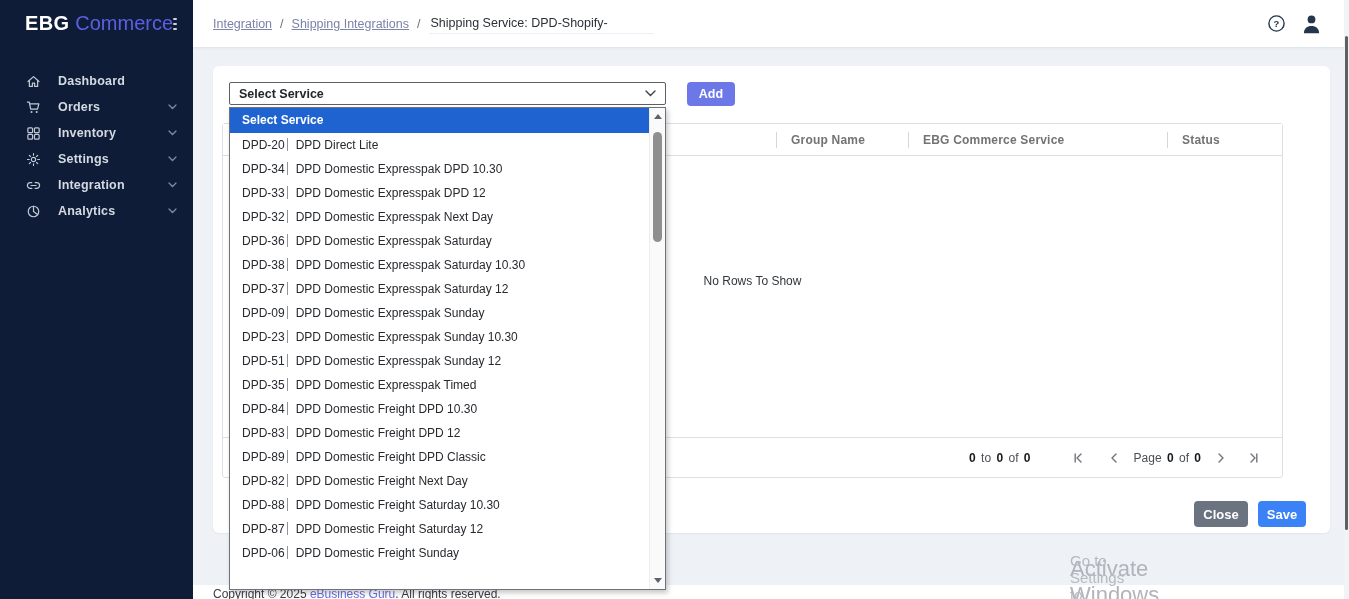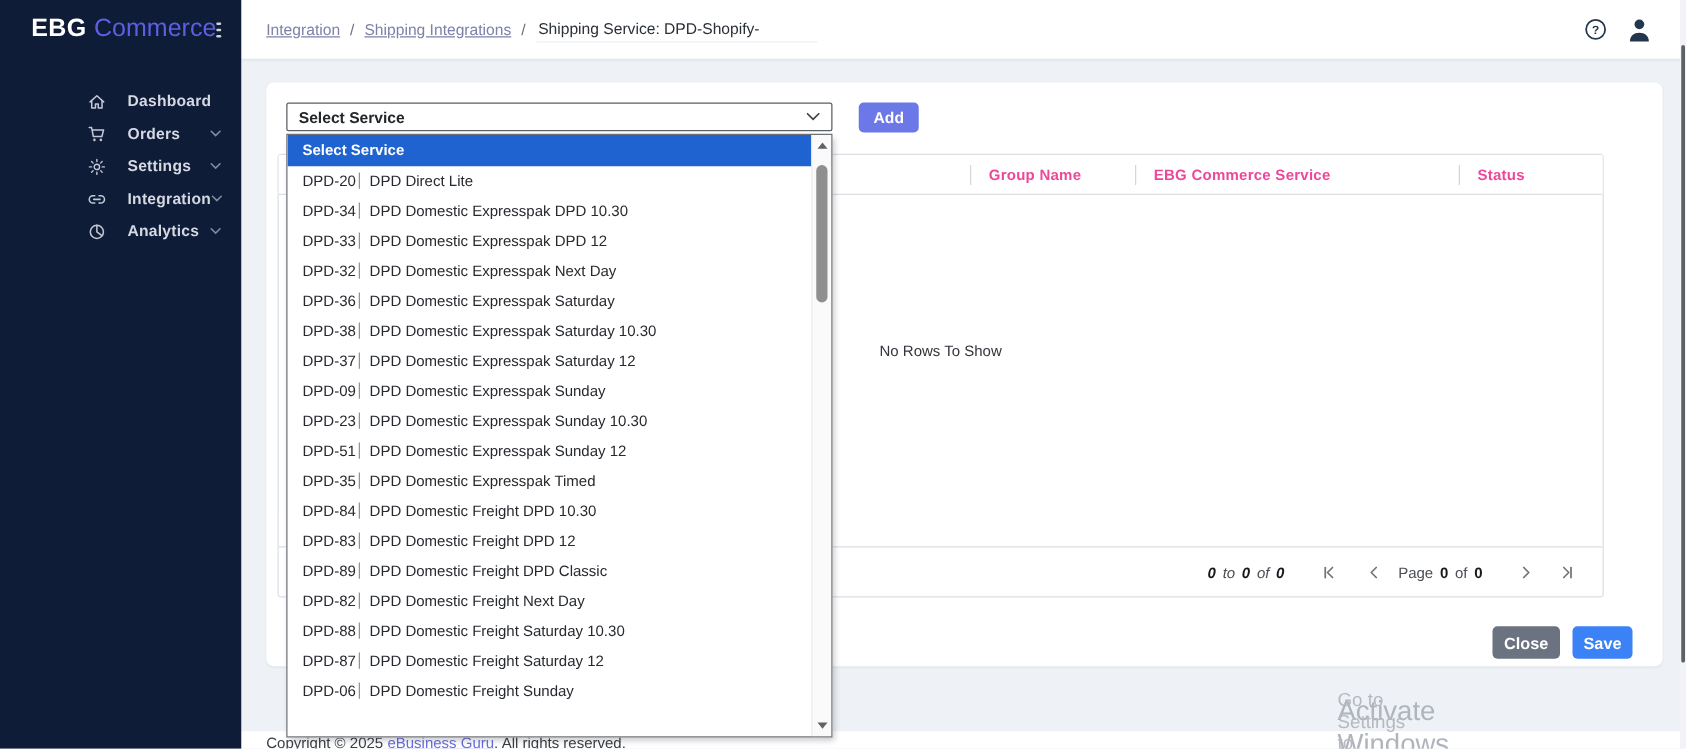--- a/index.html
+++ b/index.html
@@ -7,21 +7,21 @@
   body { font-family:"Liberation Sans","DejaVu Sans",sans-serif; background:#eef1f6; position:relative; }
   .page { position:relative; width:1349px; height:599px; }
 
   
   .sidebar { position:absolute; left:0; top:0; width:193px; height:599px; background:#0e1c38; z-index:30; }
   .logo-bar { height:47px; display:flex; align-items:center; padding:0 16px 0 25px; }
   .logo-bold { color:#ffffff; font-weight:800; font-size:20px; letter-spacing:.3px; }
   .logo-light { color:#5d5fe2; font-weight:400; font-size:20px; margin-left:6px; }
   .hamburger { margin-left:auto; width:17px; cursor:pointer; }
   .hamburger span { display:block; height:2px; background:#cdd2db; margin:3px 0; border-radius:1px; }
-  .nav { padding-top:21px;padding-left:44px; }
+  .nav { padding-top:21px; }
   .nav-item { height:26px; display:flex; align-items:center; padding:0 16px 0 26px; color:#c9cfda; cursor:pointer; }
   .nav-item .ni-icon { width:15px; height:15px; flex:0 0 15px; color:#c2c9d5; display:flex; align-items:center; }
   .nav-item .ni-label { margin-left:17px; font-size:12.5px; font-weight:600; color:#d4d9e2; letter-spacing:.2px; white-space:nowrap; }
   .nav-item .ni-chevron { margin-left:auto; color:#808aa0; display:flex; }
 
   
   .topbar { position:absolute; left:193px; top:0; width:1156px; height:47px; background:#fff; z-index:20;
             display:flex; align-items:center; padding:0 28px 0 20px; box-shadow:0 1px 3px rgba(20,30,60,.07); }
   .breadcrumb { font-size:12.5px; display:flex; align-items:center; gap:8px; }
   .crumb-link { color:#7c82a8; text-decoration:underline; cursor:pointer; }
@@ -36,32 +36,32 @@
   .select-control { position:absolute; left:16px; top:16px; width:437px; height:23px; background:#fff;
           border:1px solid #5b6066; border-radius:2px; display:flex; align-items:center; padding:0 9px; cursor:pointer; }
   .select-control .sel-text { font-size:12.5px; font-weight:600; color:#23272c; }
   .select-control .sel-chevron { margin-left:auto; color:#3c4248; display:flex; }
   .add-btn { position:absolute; left:474px; top:16px; width:48px; height:24px; background:#6d78e8; color:#fff;
           border:none; border-radius:4px; font-size:12.5px; font-weight:700; cursor:pointer; font-family:inherit; }
 
   
   .grid-panel { position:absolute; left:9px; top:57px; width:1061px; height:355px; border:1px solid #dcdfe3; border-radius:3px; }
   .grid-header { position:relative; height:32px; border-bottom:1px solid #dcdfe3; background:#fff; }
-  .gh-cell { position:absolute; top:9px; font-size:12px; font-weight:700; color:#ec4899; letter-spacing:.2px; }
+  .gh-cell { position:absolute; top:9px; font-size:12px; font-weight:700; color:#737373; letter-spacing:.2px; }
   .gh-sep { position:absolute; top:8px; width:1px; height:16px; background:#d3d6db; }
   .grid-body { height:281px; position:relative; }
   .empty-text { text-align:center; padding-top:118px; font-size:12px; color:#31363c; }
   .paging-bar { height:40px; border-top:1px solid #dcdfe3; display:flex; align-items:center; justify-content:flex-end;
                 padding-right:22px; font-size:12px; color:#4a4f56; }
   .paging-bar .num { font-weight:700; color:#16191d; }
-  .page-summary { margin-right:28px;font-style:italic; }
+  .page-summary { margin-right:40px; }
   .page-summary span, .page-label span { padding:0 1px; }
   .pg-icon { display:flex; align-items:center; cursor:pointer; color:#70757c; }
   .pg-gap-a { margin-right:24px; } .pg-gap-b { margin-right:13px; }
-  .page-label { margin-right:28px; }
+  .page-label { margin-right:13px; }
   .pg-next { margin-right:21px; }
 
   
   .close-btn { position:absolute; left:981px; top:435px; width:54px; height:26px; background:#6b7380; color:#fff;
                border:none; border-radius:4px; font-size:13px; font-weight:700; cursor:pointer; font-family:inherit; }
   .save-btn { position:absolute; left:1045px; top:435px; width:48px; height:26px; background:#3b82f6; color:#fff;
               border:none; border-radius:4px; font-size:13px; font-weight:700; cursor:pointer; font-family:inherit; }
 
   
   .dd-list { position:absolute; left:229px; top:107px; width:437px; height:483px; background:#fff;
@@ -129,20 +129,36 @@
             </svg>
         </span>
         <span class="ni-label">Orders</span>
         <span class="ni-chevron">
           <svg width="9" height="6" viewBox="0 0 9 6" fill="none" stroke="currentColor" stroke-width="1.3" stroke-linecap="round">
               <path d="M1 1l3.5 3.5L8 1"></path>
             </svg>
         </span>
       </div>
 
+      <div class="nav-item">
+        <span class="ni-icon">
+          <svg width="15" height="15" viewBox="0 0 16 16" fill="none" stroke="currentColor" stroke-width="1.3">
+              <rect x="2" y="2" width="5" height="5" rx="1"></rect>
+              <rect x="9" y="2" width="5" height="5" rx="1"></rect>
+              <rect x="2" y="9" width="5" height="5" rx="1"></rect>
+              <rect x="9" y="9" width="5" height="5" rx="1"></rect>
+            </svg>
+        </span>
+        <span class="ni-label">Inventory</span>
+        <span class="ni-chevron">
+          <svg width="9" height="6" viewBox="0 0 9 6" fill="none" stroke="currentColor" stroke-width="1.3" stroke-linecap="round">
+              <path d="M1 1l3.5 3.5L8 1"></path>
+            </svg>
+        </span>
+      </div>
 
       <div class="nav-item">
         <span class="ni-icon">
           <svg width="15" height="15" viewBox="0 0 16 16" fill="none" stroke="currentColor" stroke-width="1.2" stroke-linecap="round">
               <circle cx="8" cy="8" r="2.3"></circle>
               <path d="M8 1.6v1.9M8 12.5v1.9M1.6 8h1.9M12.5 8h1.9M3.5 3.5l1.3 1.3M11.2 11.2l1.3 1.3M12.5 3.5l-1.3 1.3M4.8 11.2l-1.3 1.3"></path>
             </svg>
         </span>
         <span class="ni-label">Settings</span>
         <span class="ni-chevron">

